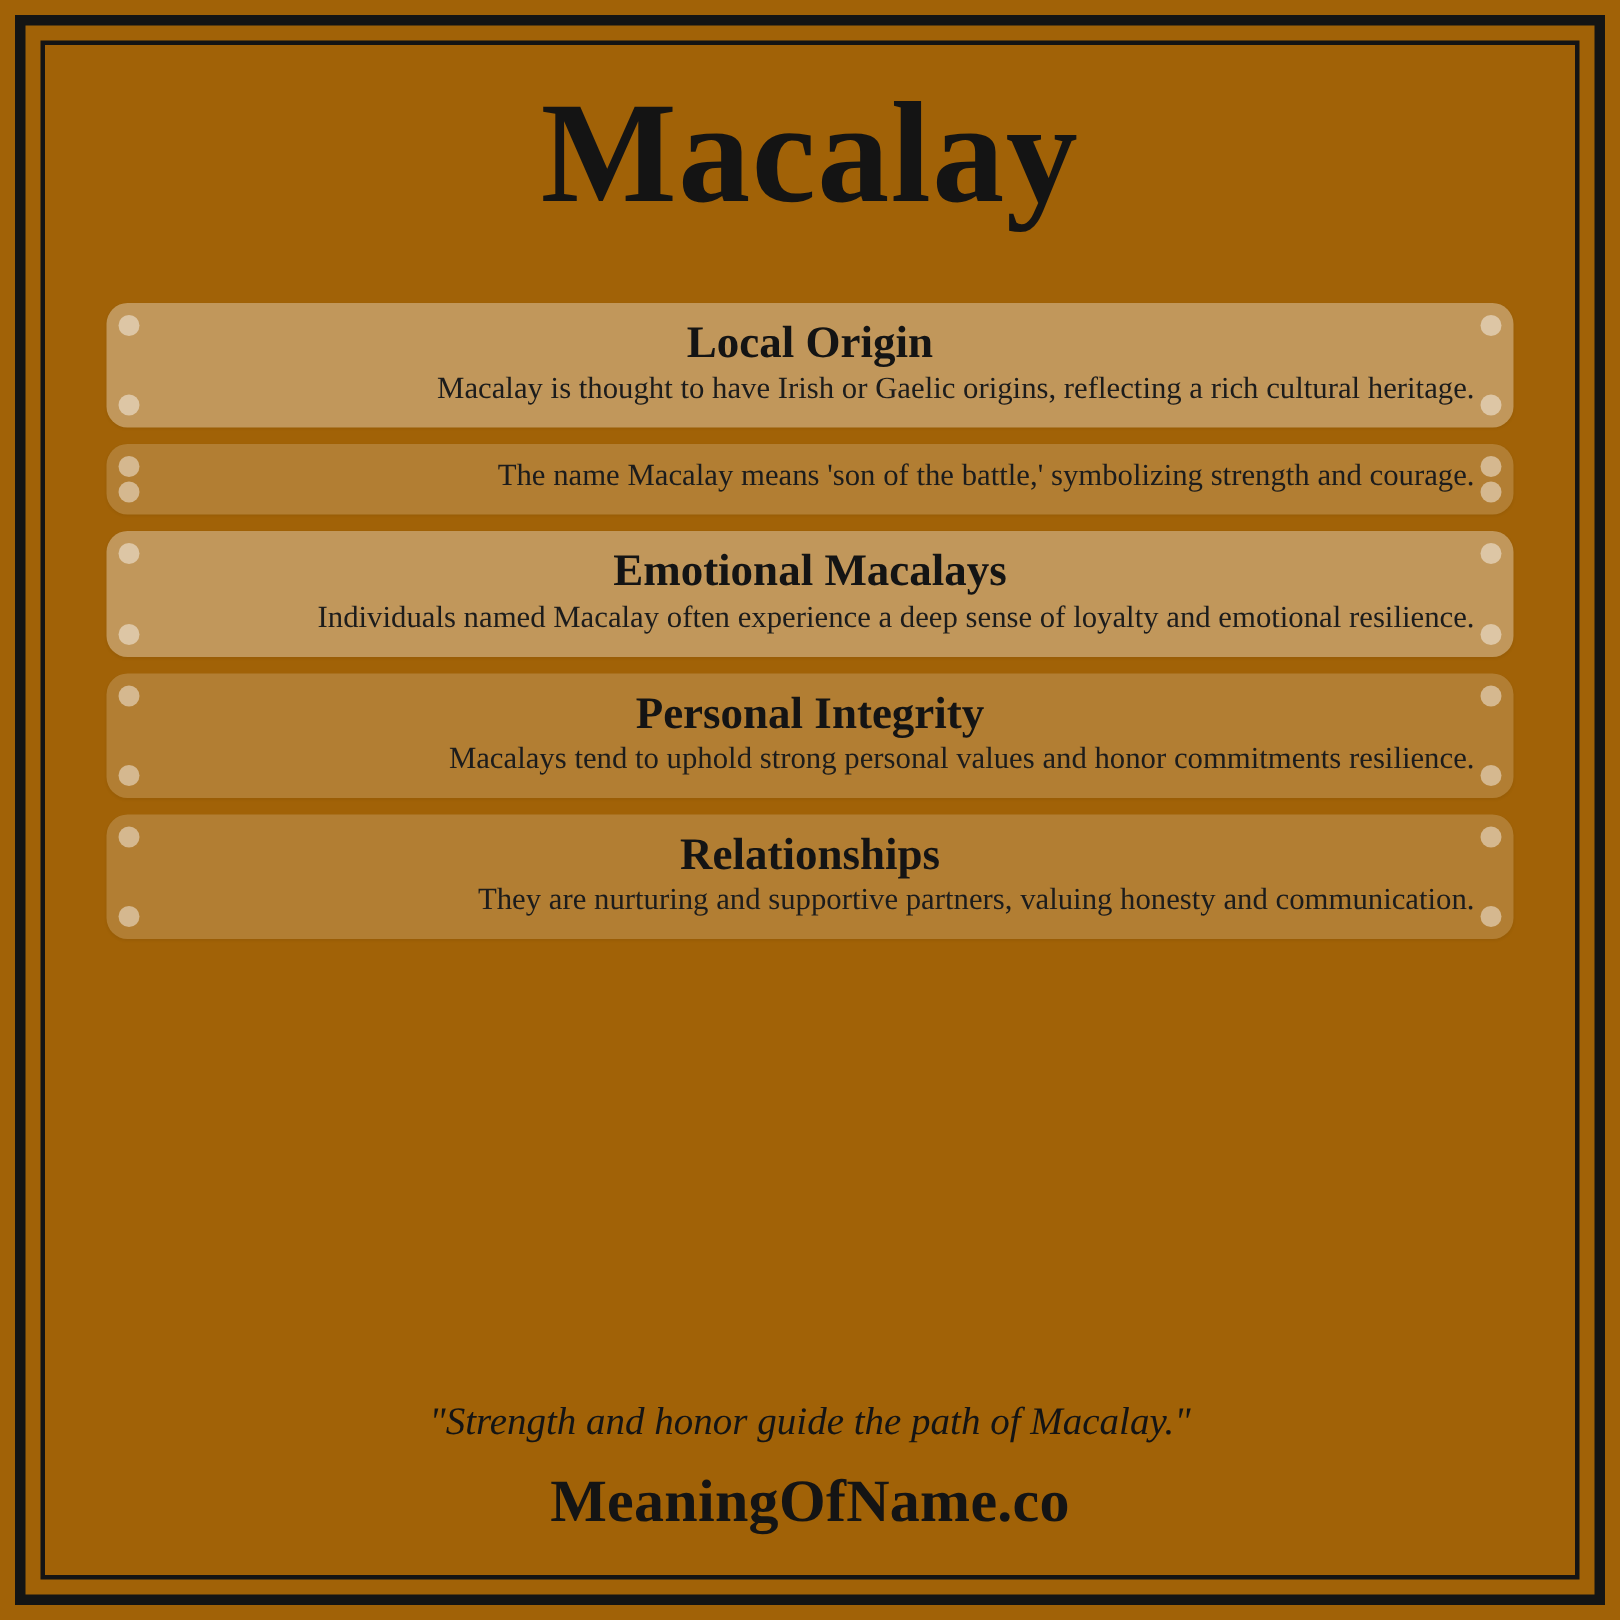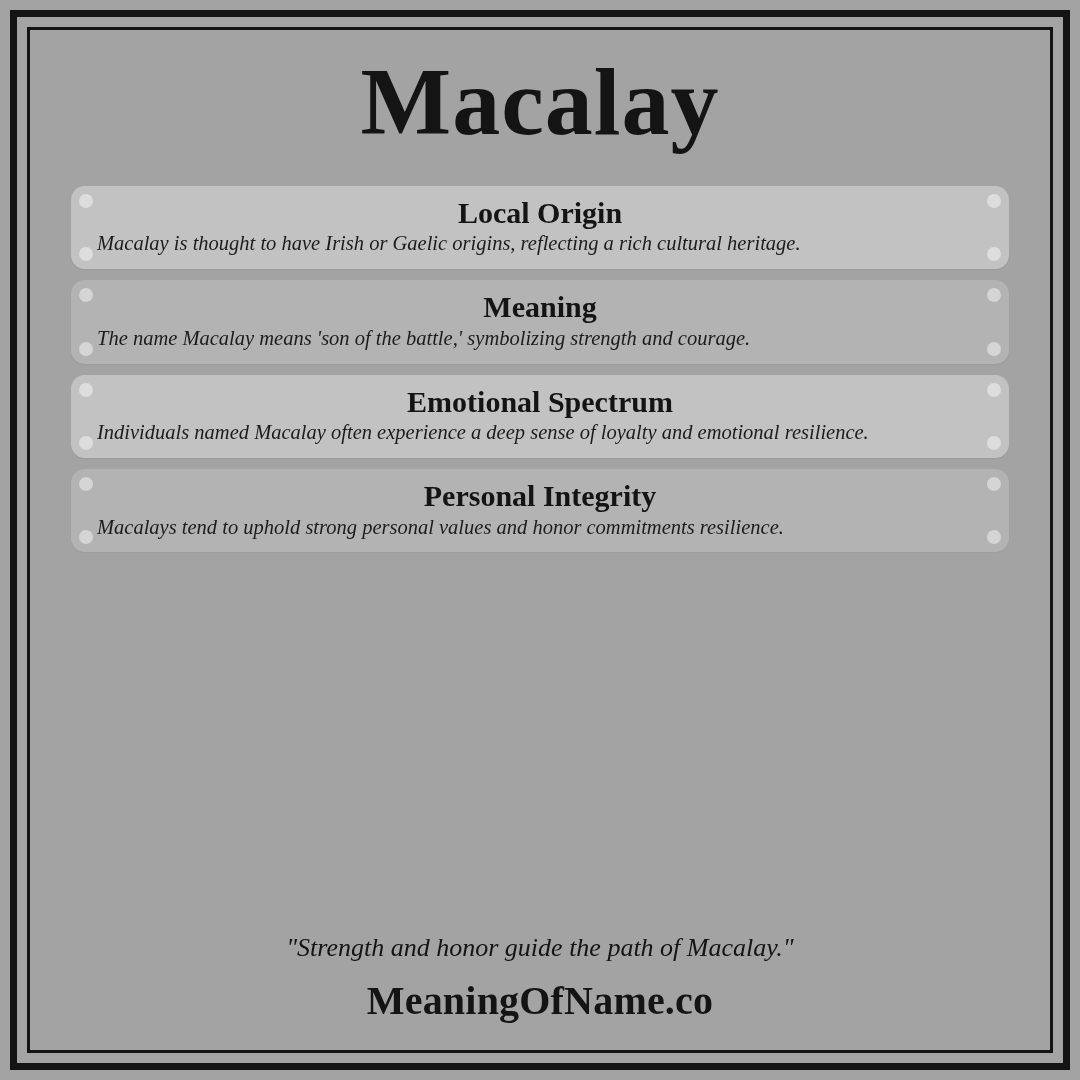--- a/index.html
+++ b/index.html
@@ -10,21 +10,21 @@
     width: 1080px;
     height: 1080px;
     background: #e8bf4d;
     font-family: "Liberation Serif", serif;
     overflow: hidden;
   }
   .poster {
     position: relative;
     width: 1080px;
     height: 1080px;
-    background: #a3a3a3;
+    background: #a16207;
     box-sizing: border-box;
     padding: 10px;
   }
   .frame-outer {
     position: absolute;
     left: 10px;
     top: 10px;
     right: 10px;
     bottom: 10px;
     border: 7px solid #141414;
@@ -51,21 +51,21 @@
     text-align: center;
     font-size: 96px;
     font-weight: bold;
     color: #141414;
     letter-spacing: 1px;
     margin-top: 12px;
     line-height: 1.08;
     font-family: "Liberation Serif", serif;
   }
   .cards {
-    margin-top: 32px;
+    margin-top: 48px;
     padding: 0 33px;
   }
   .card {
     position: relative;
     background: rgba(255, 255, 255, 0.34);
     border-radius: 14px;
     margin-bottom: 11px;
     padding: 10px 26px 14px 26px;
     box-sizing: border-box;
     box-shadow: 0 1px 2px rgba(0,0,0,0.05);
@@ -101,26 +101,25 @@
   .card-dots-bottom span.r { right: 8px; }
   .card-title {
     text-align: center;
     font-size: 30px;
     font-weight: bold;
     color: #141414;
     line-height: 1.15;
     margin: 0 0 2px 0;
   }
   .card-text {
-    text-align: left;
+    text-align: right;
     font-size: 20.5px;
     color: #1c1c1c;
     line-height: 1.12;
     margin: 0;
-    font-style: italic;
   }
   .footer {
     position: absolute;
     left: 0;
     right: 0;
     bottom: 18px;
     text-align: center;
   }
   .quote {
     font-style: italic;
@@ -155,43 +154,50 @@
           </div>
         <div class="card-title">Local Origin</div>
         <div class="card-text">Macalay is thought to have Irish or Gaelic origins, reflecting a rich cultural heritage.</div>
       </div>
 
       <div class="card alt">
         <div class="card-dots-bottom">
             <span class="l"></span>
             <span class="r"></span>
           </div>
-        <div class="card-title">Meaning</div>
         <div class="card-text">The name Macalay means 'son of the battle,' symbolizing strength and courage.</div>
       </div>
 
       <div class="card">
         <div class="card-dots-bottom">
             <span class="l"></span>
             <span class="r"></span>
           </div>
-        <div class="card-title">Emotional Spectrum</div>
+        <div class="card-title">Emotional Macalays</div>
         <div class="card-text">Individuals named Macalay often experience a deep sense of loyalty and emotional resilience.</div>
       </div>
 
       <div class="card alt">
         <div class="card-dots-bottom">
             <span class="l"></span>
             <span class="r"></span>
           </div>
         <div class="card-title">Personal Integrity</div>
         <div class="card-text">Macalays tend to uphold strong personal values and honor commitments resilience.</div>
       </div>
 
 
+      <div class="card alt">
+        <div class="card-dots-bottom">
+            <span class="l"></span>
+            <span class="r"></span>
+          </div>
+        <div class="card-title">Relationships</div>
+        <div class="card-text">They are nurturing and supportive partners, valuing honesty and communication.</div>
+      </div>
 
     </div>
 
     <div class="footer">
       <div class="quote">"Strength and honor guide the path of Macalay."</div>
       <div class="brand">MeaningOfName.co</div>
     </div>
 
   </div>
 </div>

